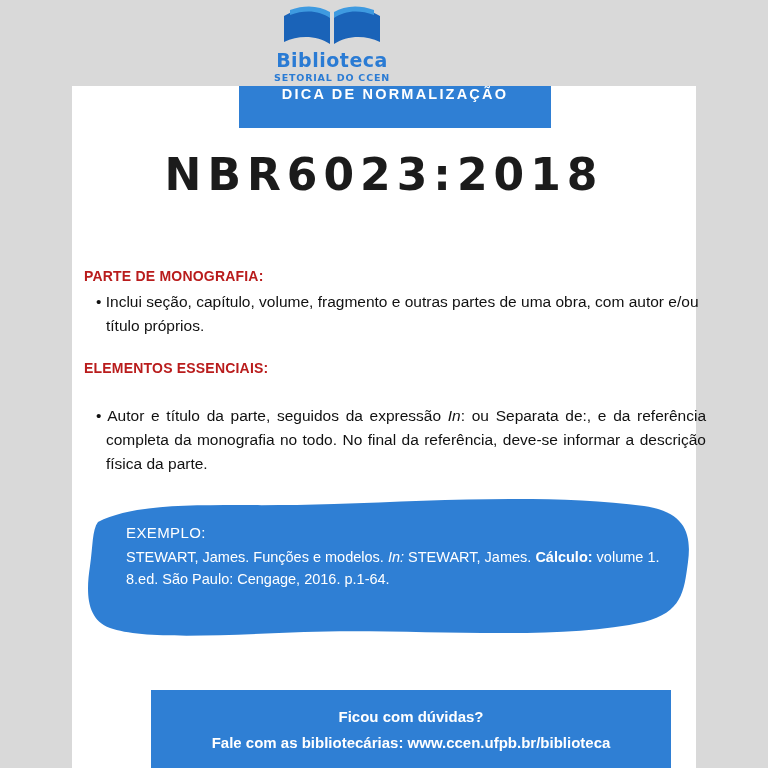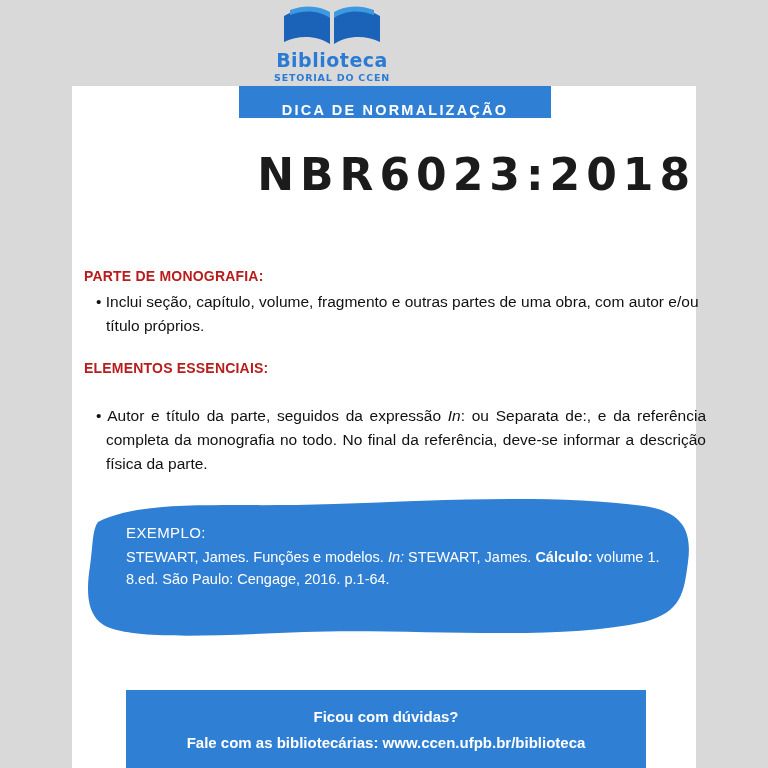--- a/index.html
+++ b/index.html
@@ -56,28 +56,28 @@
     letter-spacing: 0.8px;
     color: #2a7bd4;
     margin-top: 1px;
   }
   
   .banner {
     position: absolute;
     left: 239px;
     top: 86px;
     width: 312px;
-    height: 32px;
+    height: 42px;
     background: #2f7fd4;
     color: #ffffff;
     font-size: 14.5px;
     font-weight: bold;
     letter-spacing: 2.2px;
     display: flex;
-    align-items: flex-end;
+    align-items: flex-start;
     justify-content: center;
   }
   
   .headline {
     position: absolute;
     left: 72px;
     top: 148px;
     width: 624px;
     text-align: center;
     color: #1b1b1b;
@@ -89,21 +89,20 @@
     letter-spacing: 6px;
     line-height: 1.15;
   }
   .headline .line2 {
     font-family: "DejaVu Sans", sans-serif;
     font-weight: bold;
     font-size: 44px;
     letter-spacing: 6px;
     line-height: 1.15;
     margin-top: 2px;
-    text-align: right;
   }
   
   .body-block {
     position: absolute;
     left: 84px;
     top: 268px;
     width: 624px;
   }
   .sec-title {
     font-size: 14px;
@@ -152,21 +151,21 @@
     margin-bottom: 5px;
   }
   .example .ex-text {
     font-size: 14.5px;
     line-height: 1.55;
   }
   .b { font-weight: bold; }
   
   .footer {
     position: absolute;
-    left: 126px;
+    left: 151px;
     top: 690px;
     width: 520px;
     height: 78px;
     background: #2f7fd4;
     color: #ffffff;
     text-align: center;
     padding-top: 14px;
     box-sizing: border-box;
   }
   .footer div {

